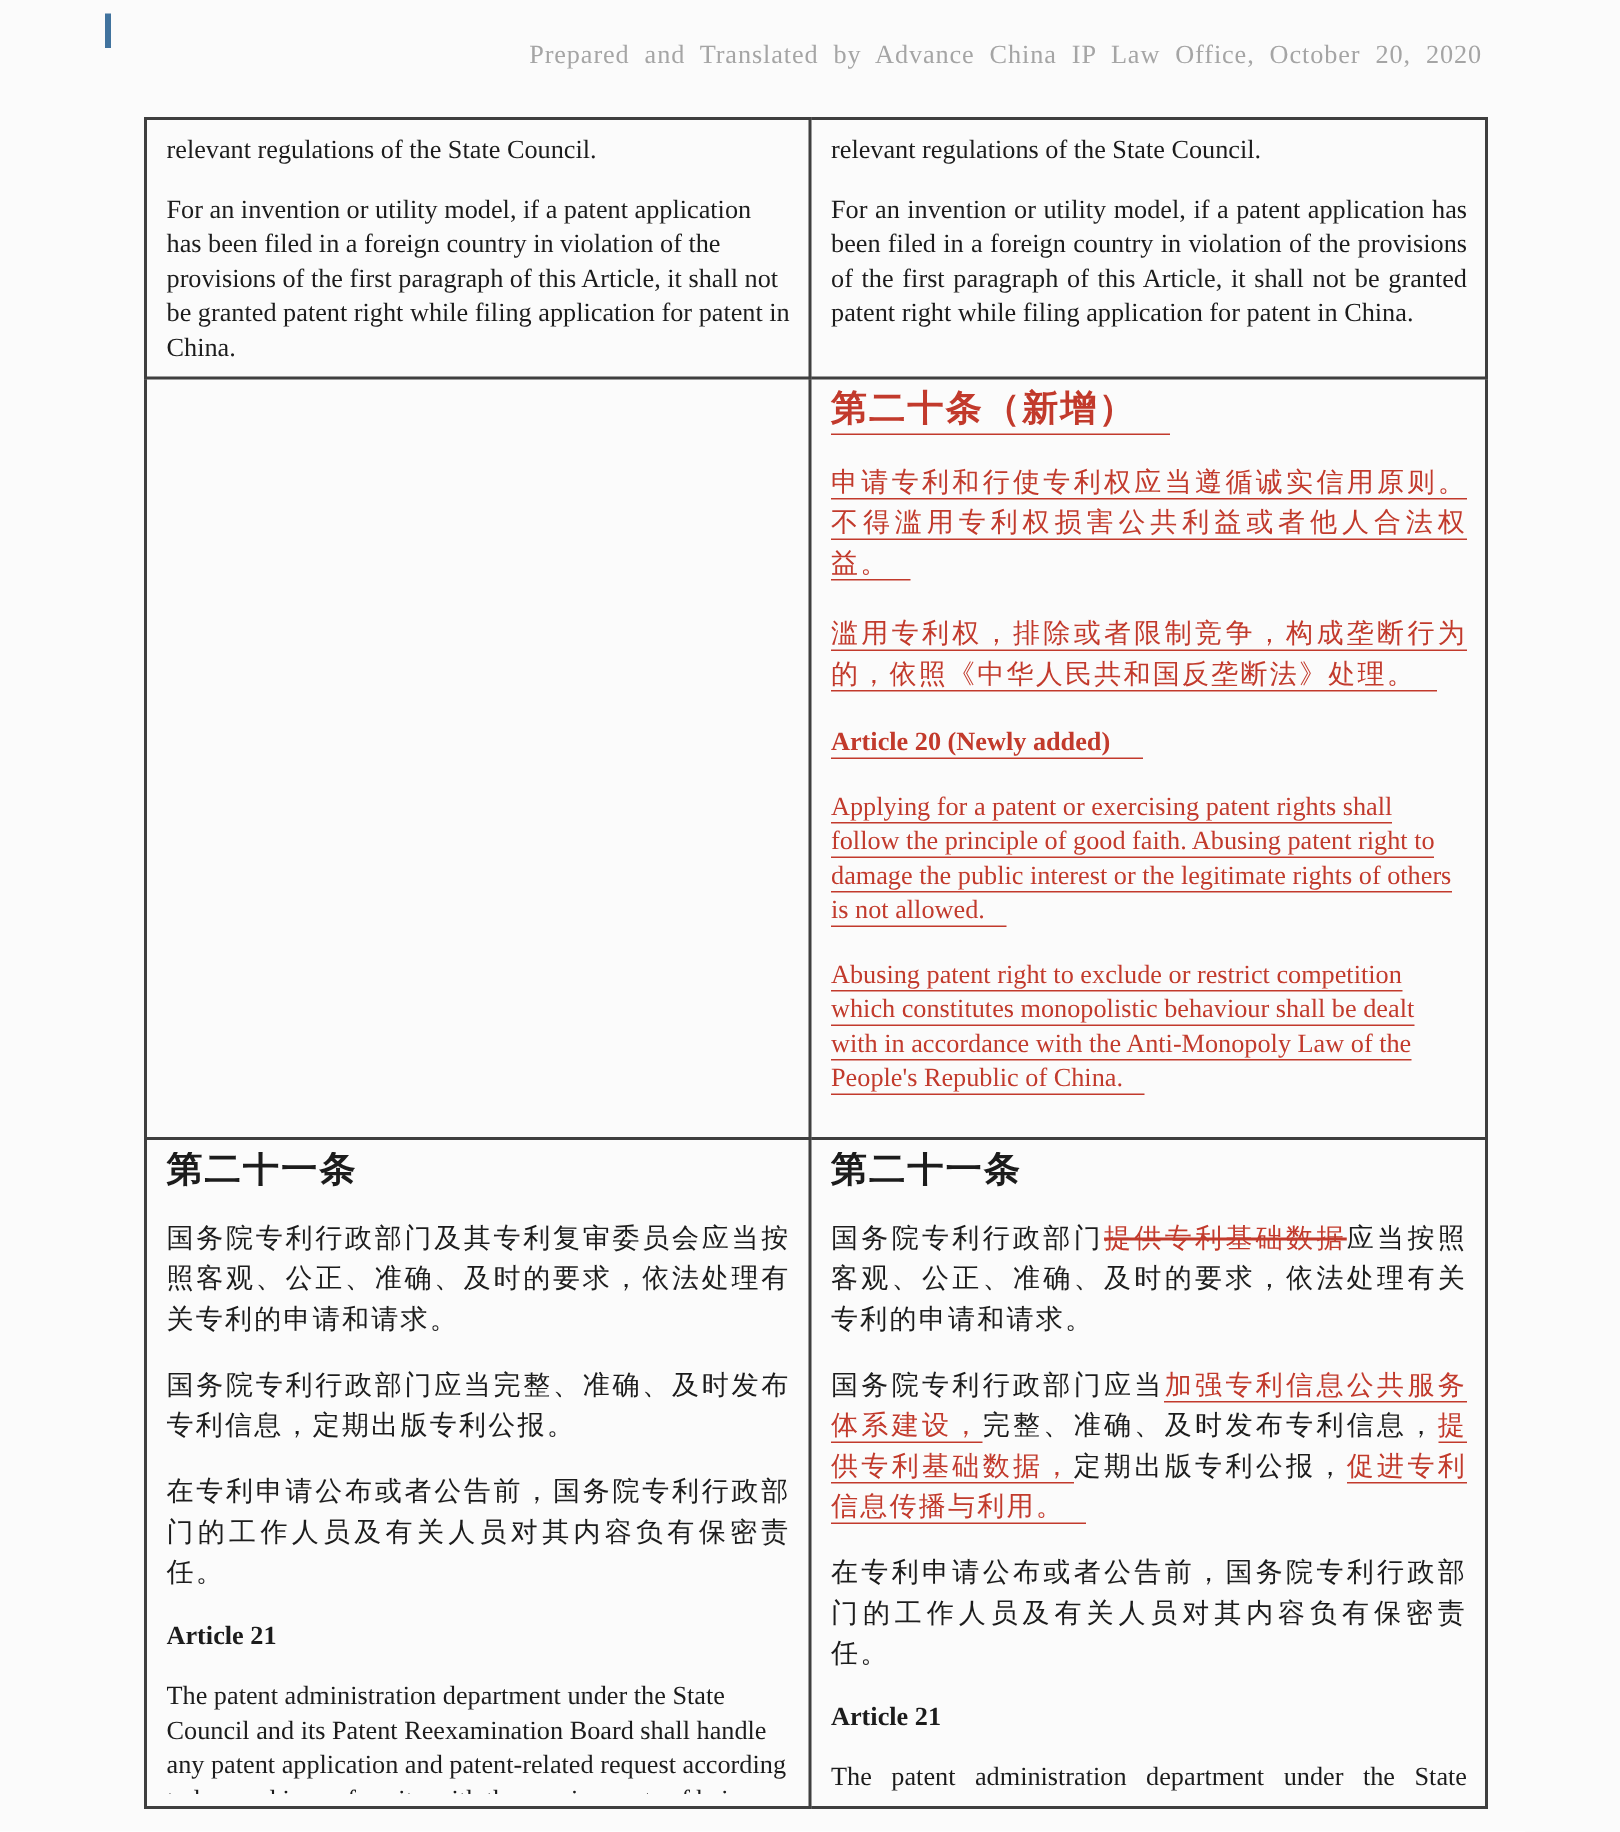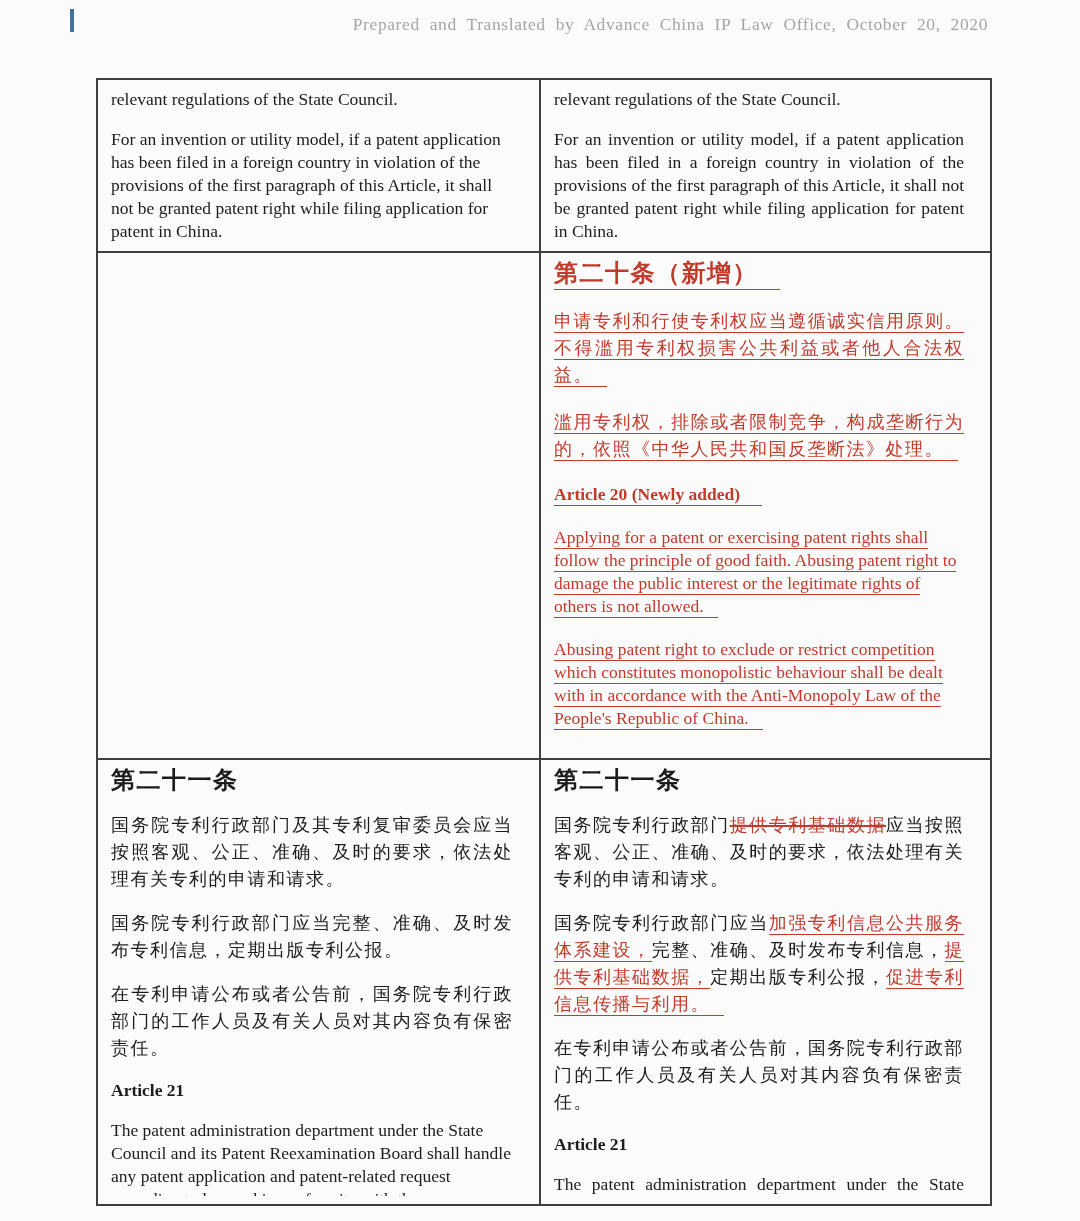--- a/index.html
+++ b/index.html
@@ -19,38 +19,38 @@
     overflow:hidden;
     font-family:"Liberation Serif","DejaVu Serif",serif;
     color:var(--ink);
   }
   .accent-bar{
     position:absolute;left:70px;top:9px;
     width:4px;height:23px;
     background:var(--blue);
   }
   .header{
-    position:absolute;top:12px;right:92px;
+    position:absolute;top:24px;right:92px;
     text-align:right;color:var(--gray);margin-left:40px;
   }
   .header-en{
     font-size:17.5px;letter-spacing:.6px;word-spacing:5px;line-height:24px;
   }
   .header-zh{
     font-size:17px;letter-spacing:1.5px;word-spacing:2px;line-height:24px;margin-top:3px;
   }
   table.doc-table{
     position:absolute;left:96px;top:78px;
     width:894px;
     border-collapse:collapse;table-layout:fixed;
   }
   .doc-table td{
     border:2px solid var(--border);
     vertical-align:top;
-    padding:8px 26px 8px 13px;
+    padding:8px 12px 8px 13px;
   }
   .col-old{width:443px;}
   .col-new{width:451px;}
   .r1 .inner{min-height:134px;}
   .r2 .inner{min-height:466px;}
   .r3 .inner{height:428px;overflow:hidden;}
   .para{margin:0 0 17px;}
   .para:last-child{margin-bottom:0;}
   .para.en{font-size:17.5px;line-height:23px;}
   .para.zh{font-size:18px;line-height:27px;letter-spacing:1.5px;}

